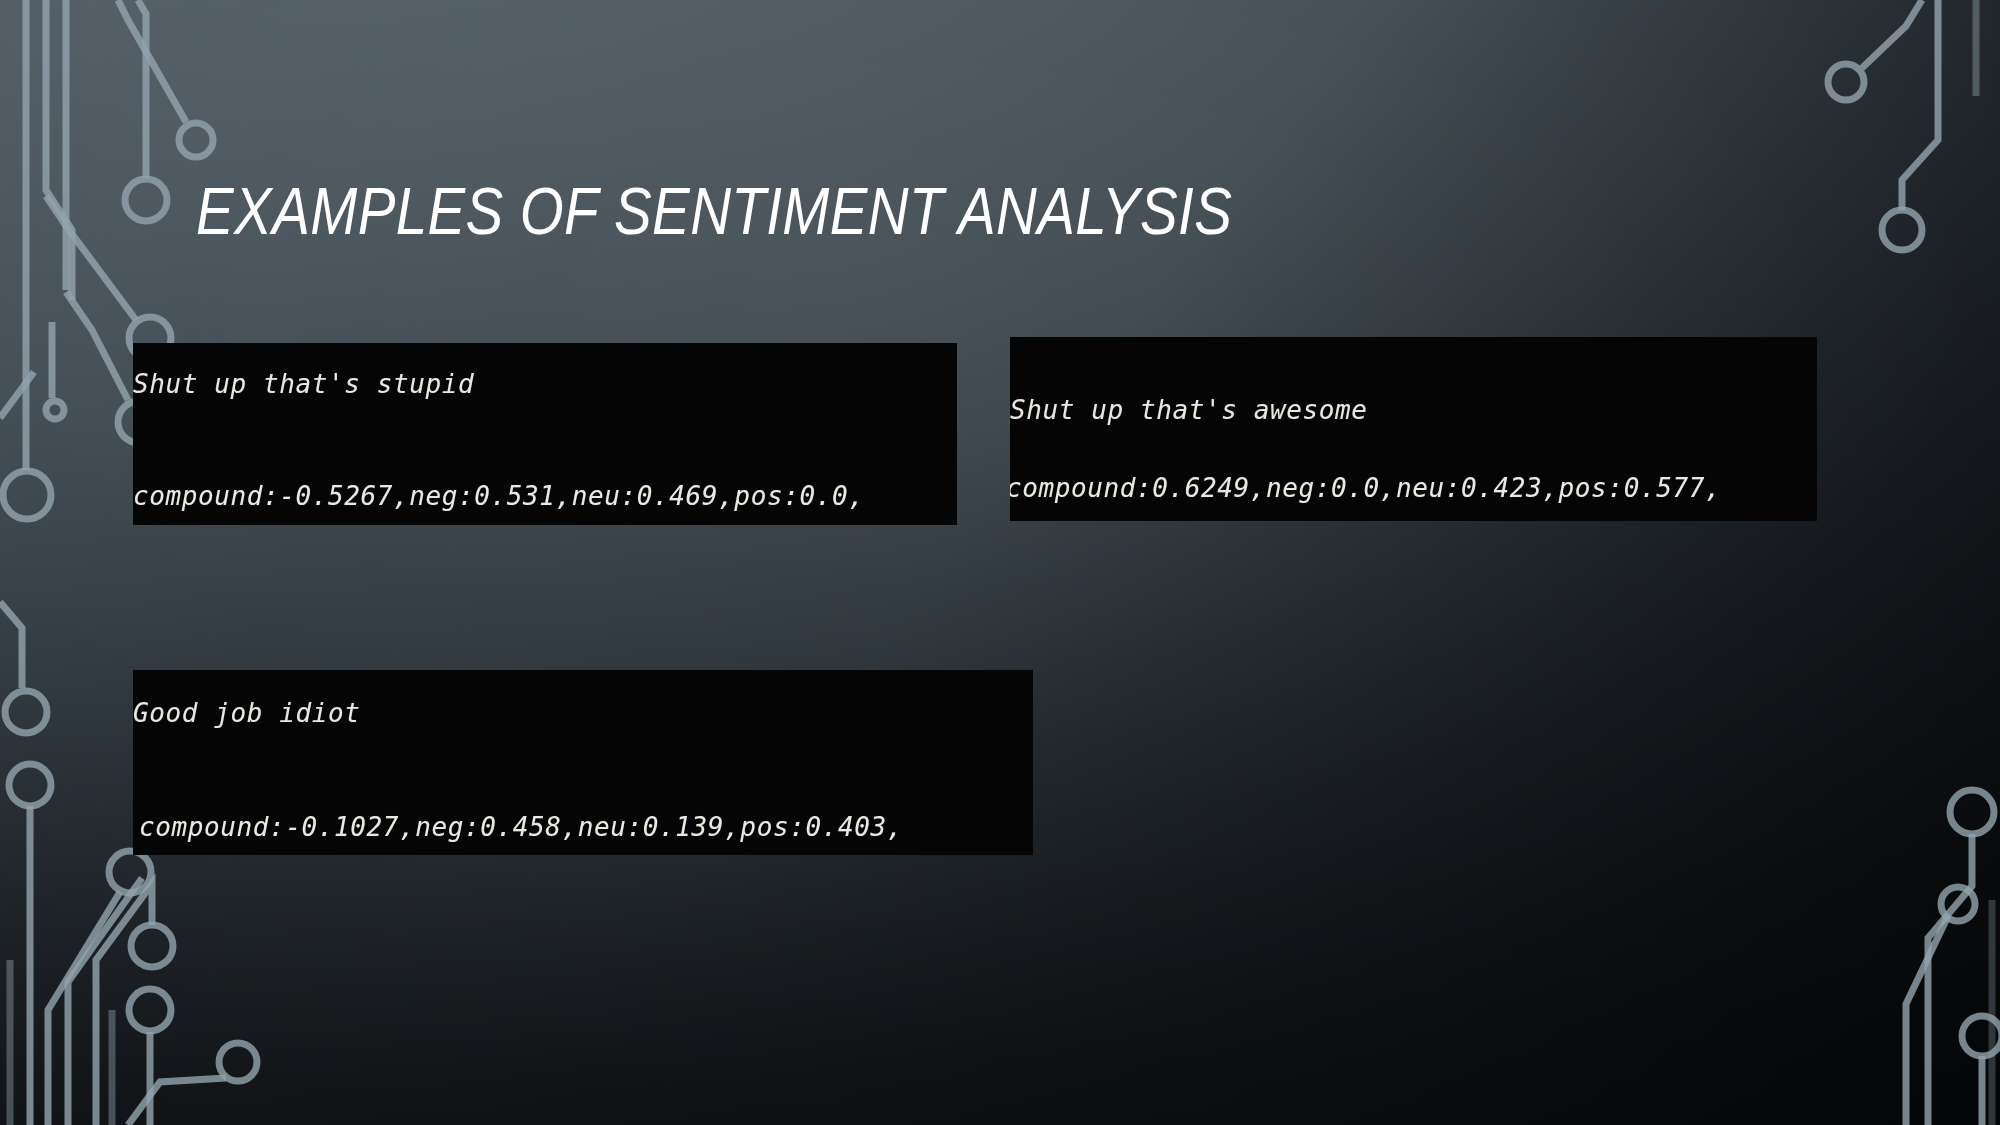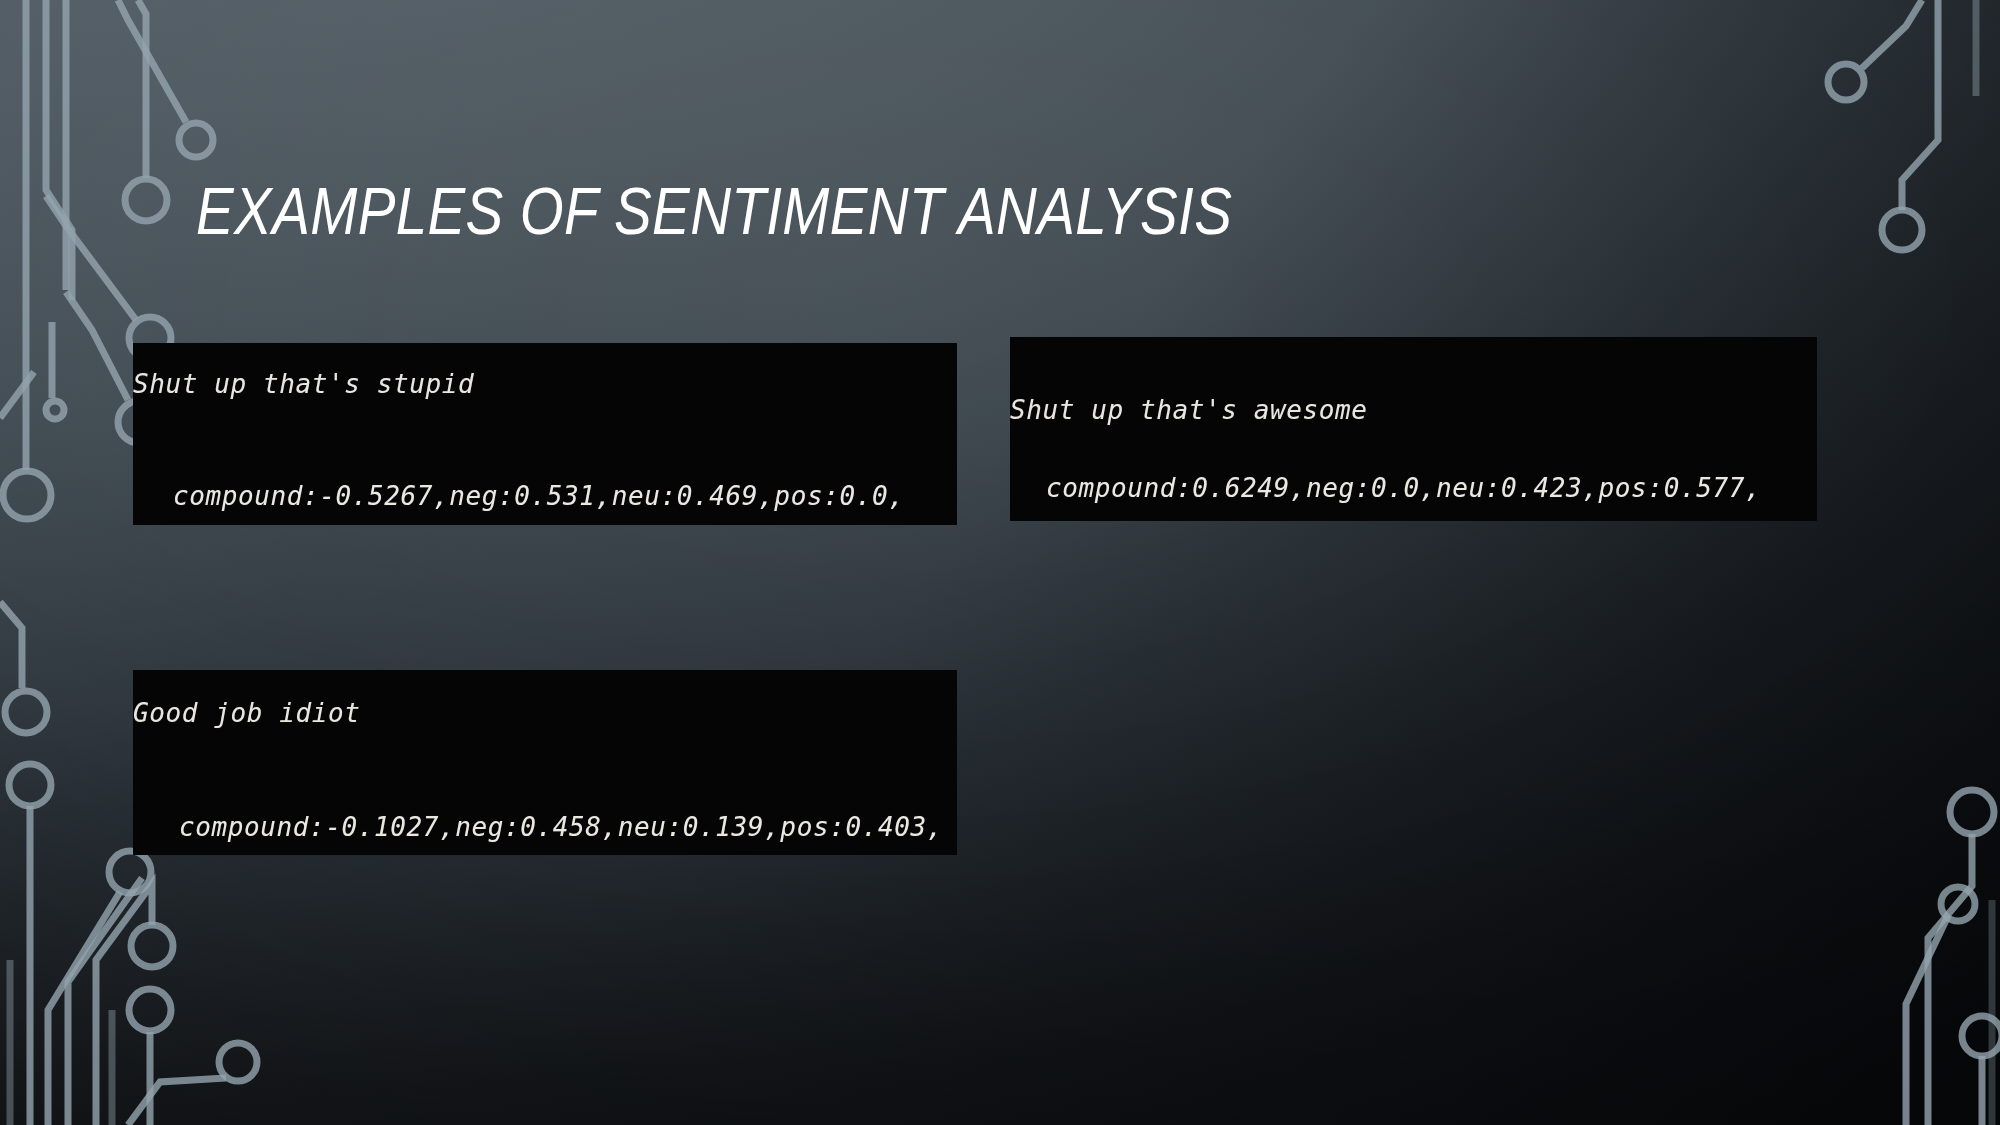--- a/index.html
+++ b/index.html
@@ -96,32 +96,32 @@
     letter-spacing: 0.6px;
     white-space: pre;
   }
   .console .line {
     position: absolute;
     left: 0;
     white-space: pre;
     text-shadow: 0 0 1px rgba(180,200,255,0.30);
   }
   .console .line.prompt  { color: #eae6de; }
-  .console .line.scores  { color: #ece8e0; padding-left: 40px; }
+  .console .line.scores  { color: #ece8e0; }
 
   
   #console-1 { left: 133px; top: 343px;  width: 824px; height: 182px; }
   #console-1 .l1 { left: 0px;  top: 26px; }
   #console-1 .l2 { left: 0px;  top: 138px; }
 
   #console-2 { left: 1010px; top: 337px; width: 807px; height: 184px; }
   #console-2 .l1 { left: 0px;  top: 22px; margin-top: 36px; }
   #console-2 .l2 { left: -4px; top: 136px; }
 
-  #console-3 { left: 133px; top: 670px;  width: 824px; height: 185px; }
+  #console-3 { left: 133px; top: 670px;  width: 900px; height: 185px; }
   #console-3 .l1 { left: 0px;  top: 28px; }
   #console-3 .l2 { left: 0px;  top: 142px; margin-left: 6px; }
 
   #console-4 { left: 1010px; top: 669px; width: 803px; height: 187px; }
   #console-4 .l1 { left: 0px;  top: 26px; }
   #console-4 .l2 { left: -2px; top: 140px; }
 </style>
 </head>
 <body>
 

